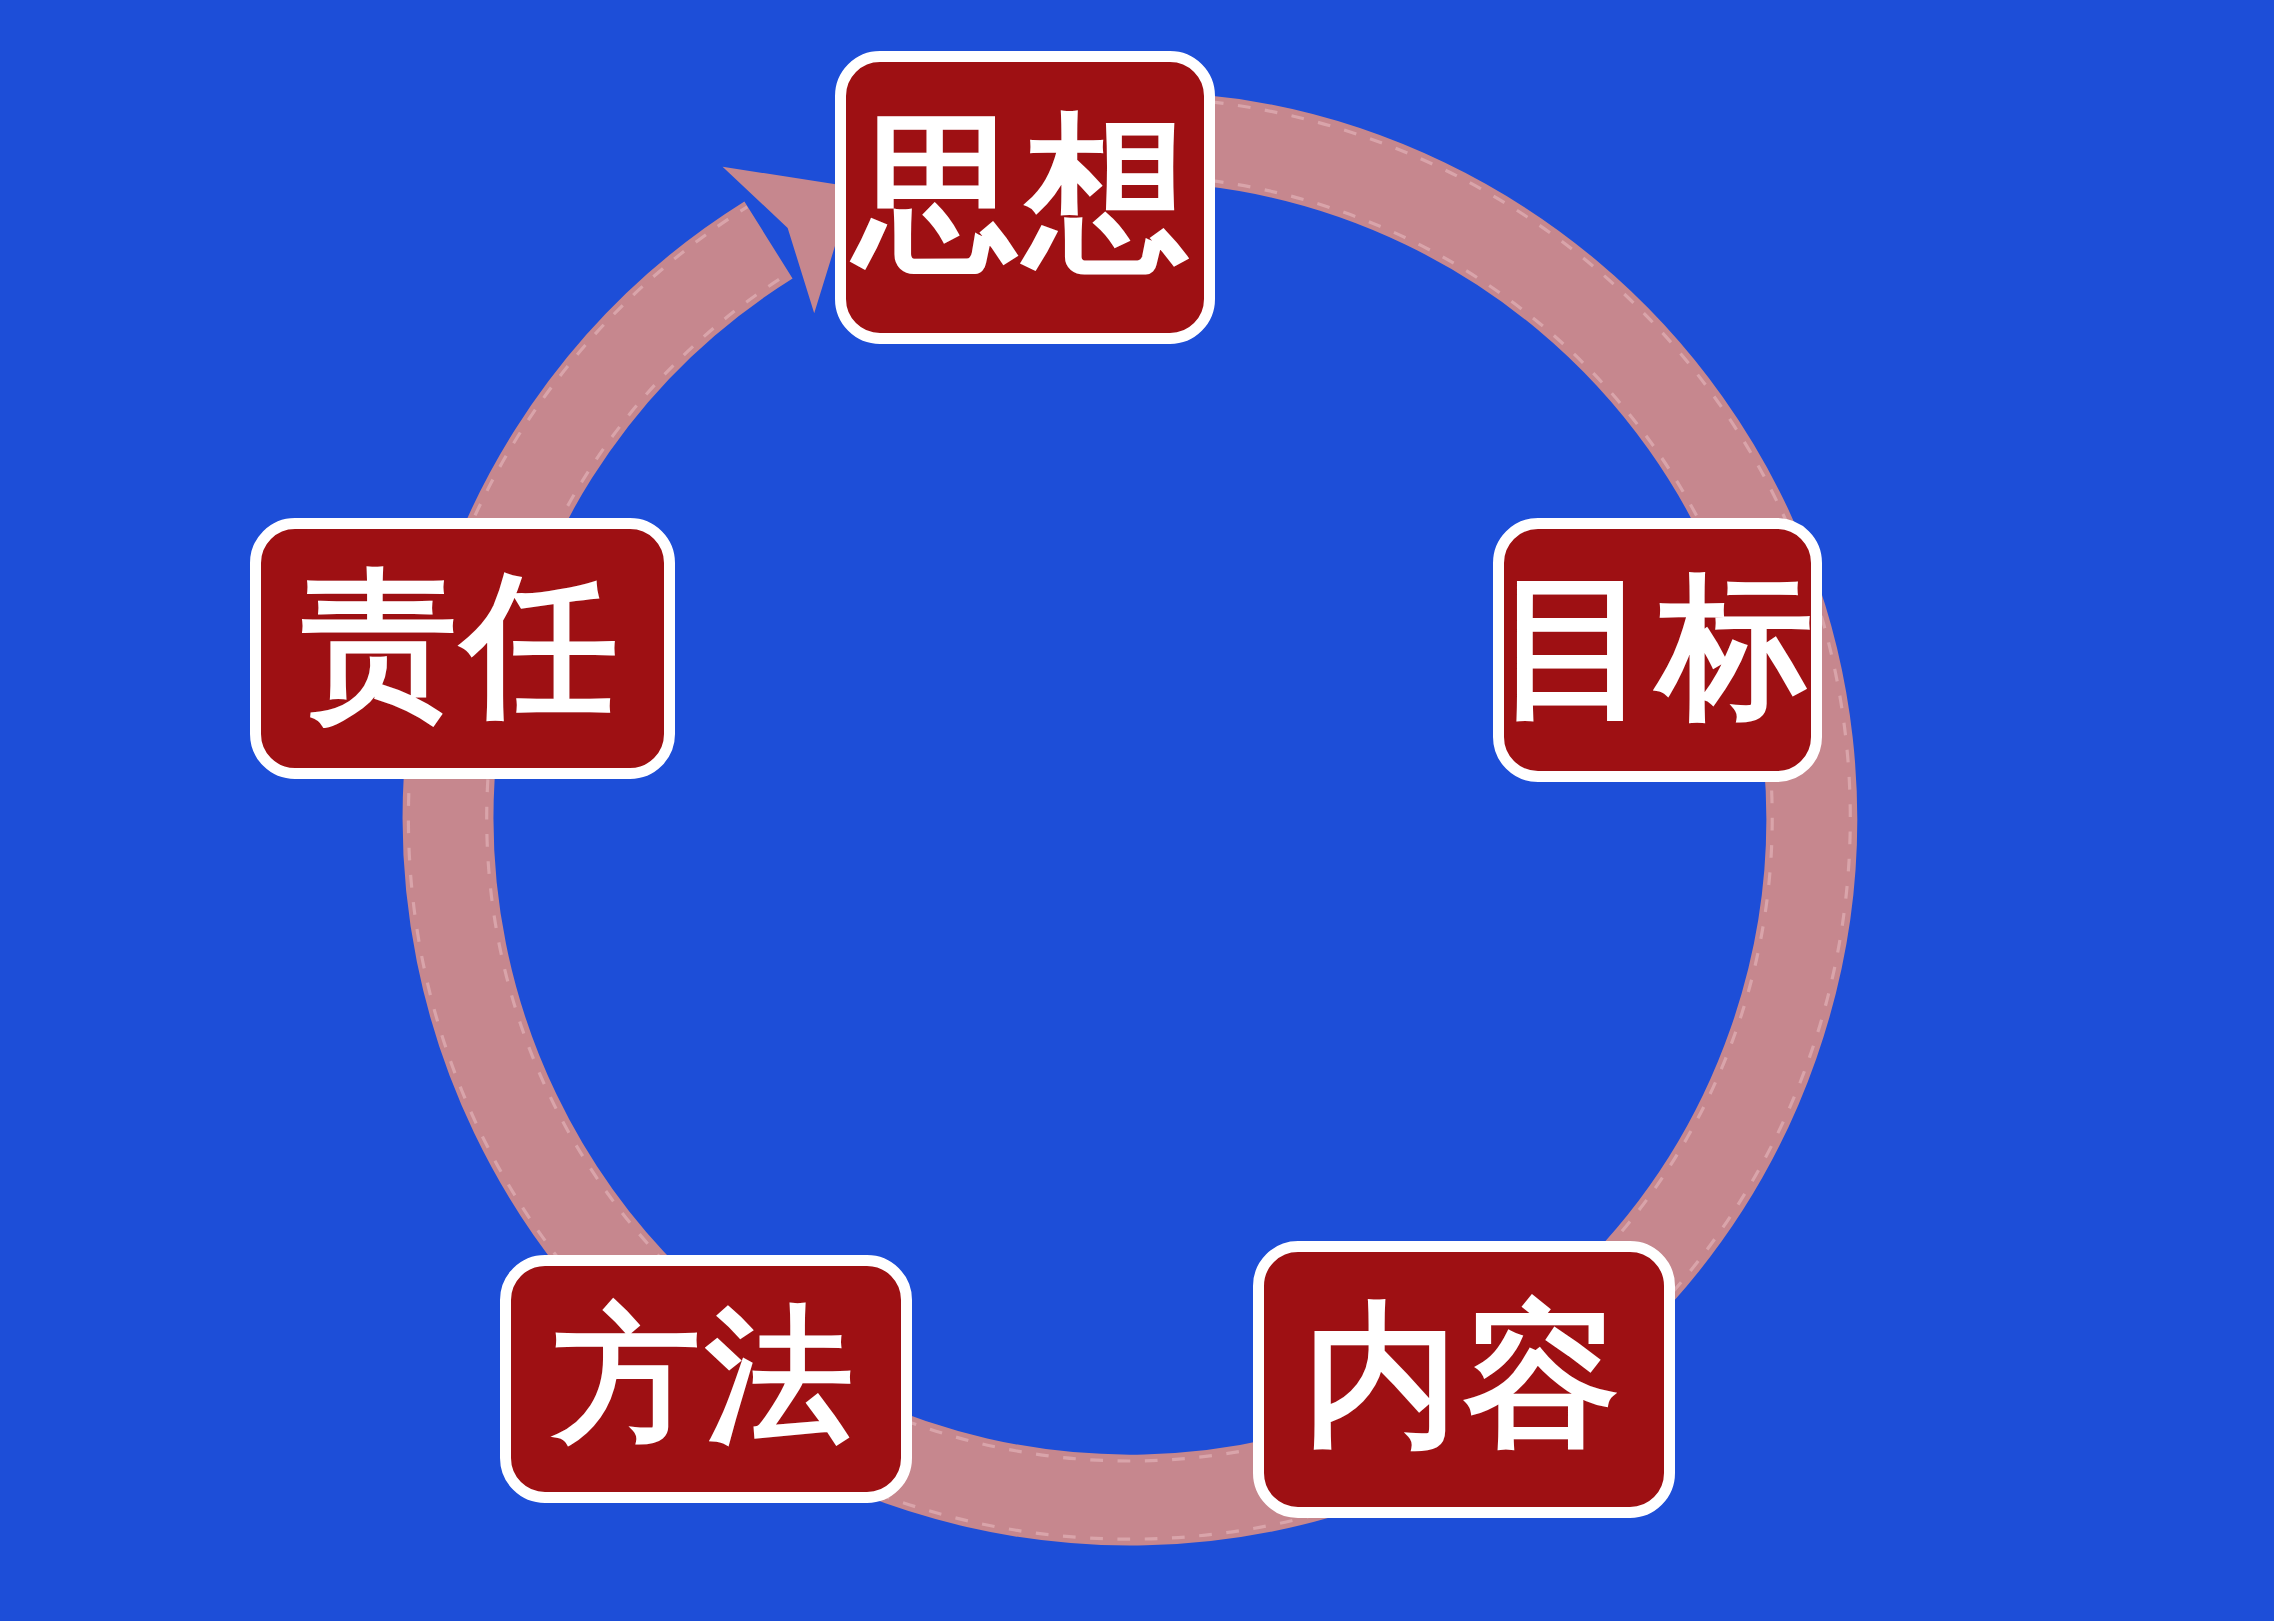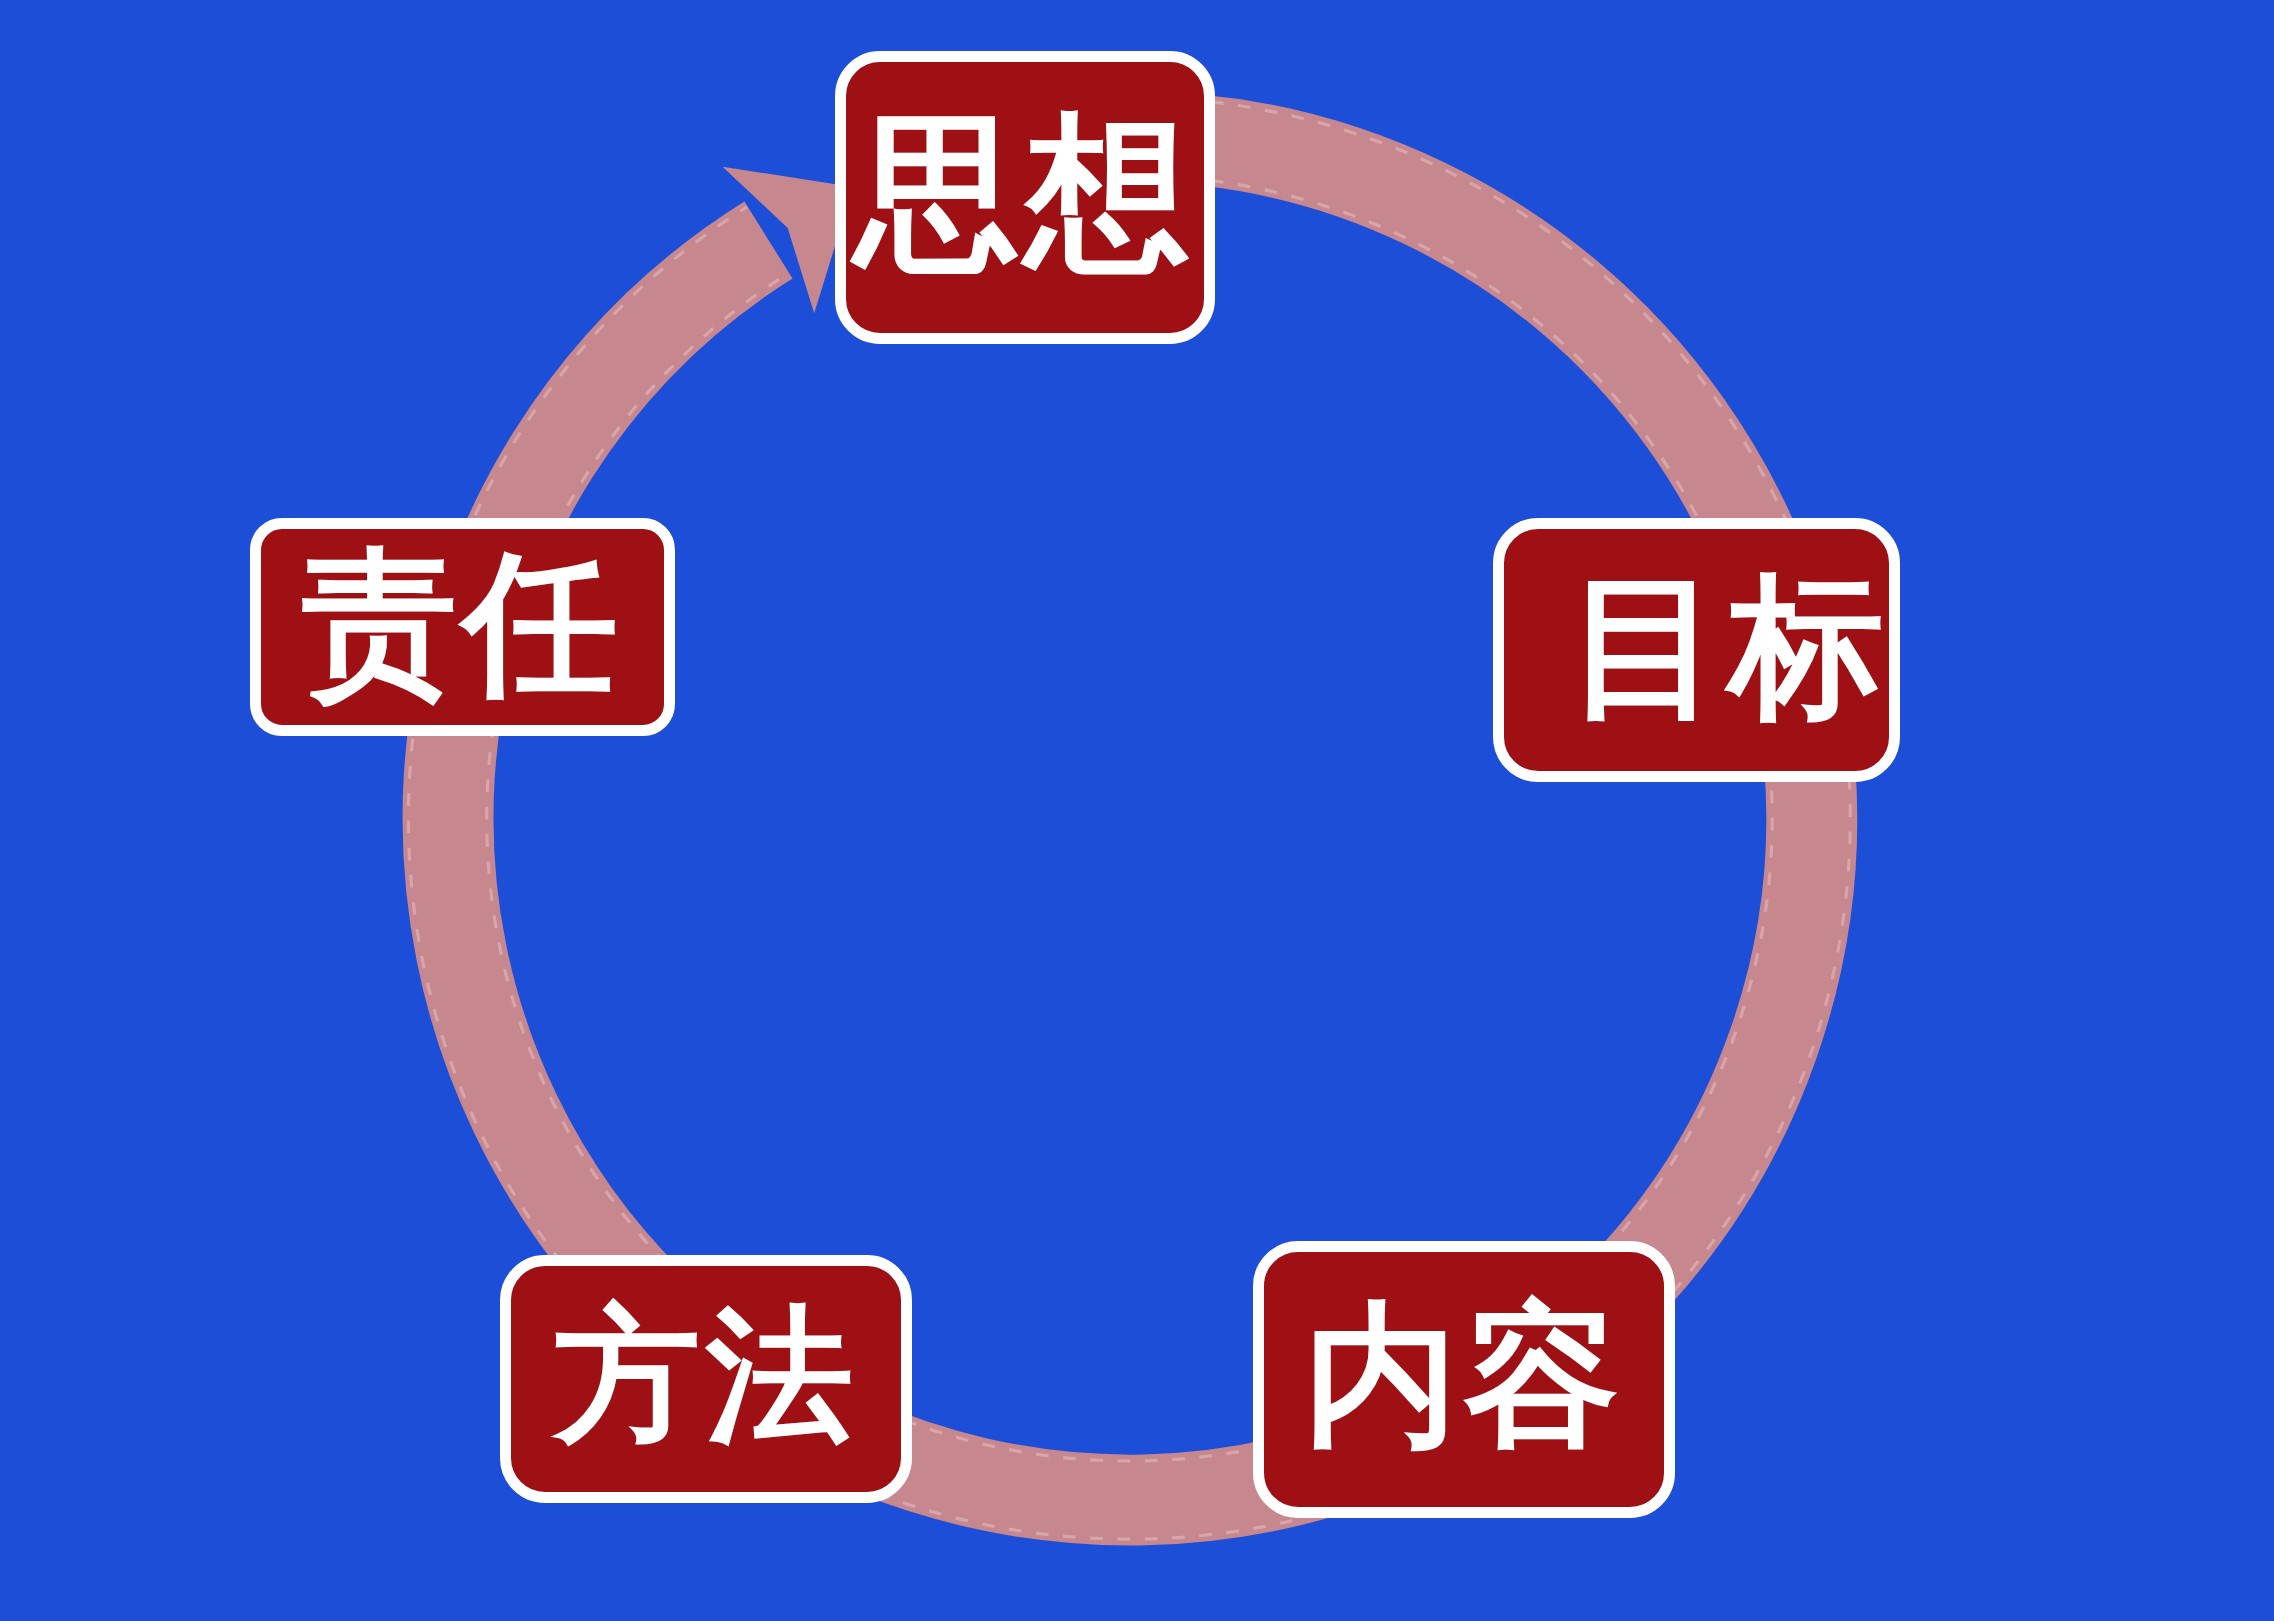--- a/index.html
+++ b/index.html
@@ -23,25 +23,25 @@
     line-height:1;
   }
   .node-label{
     font-size:155px;
     letter-spacing:5.5px;
     transform:translateY(-3.6px);
     white-space:nowrap;
   }
   .node-top        {left:835px;  top:51px;   width:380px; height:293px;}
   .node-top .node-label{font-size:165px;}
-  .node-right      {left:1493px; top:518px;  width:407px; height:264px;justify-content:flex-end;}
+  .node-right      {left:1493px; top:518px;  width:329px; height:264px;}
   .node-bottomright{left:1253px; top:1241px; width:422px; height:277px;}
   .node-bottomleft {left:500px;  top:1255px; width:412px; height:248px;}
   .node-bottomleft .node-label{font-size:147px;}
-  .node-left       {left:250px;  top:518px;  width:425px; height:218px;border-radius:32px;}
+  .node-left       {left:250px;  top:518px;  width:425px; height:261px;}
 </style>
 </head>
 <body>
 
 <div class="canvas" style="background-color: #1d4ed8;">
 
   <svg class="ring-svg" width="2275" height="1621" viewBox="0 0 2502 1783">
 
     <path d="M 1242 150 A 750 750 0 1 1 845.1 264.0" fill="none" stroke-width="100" stroke="#C6878E"></path>
 

